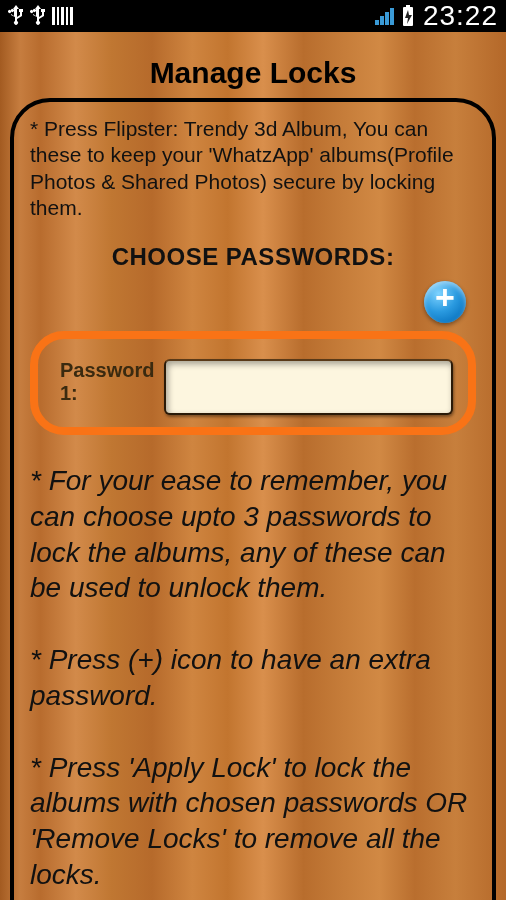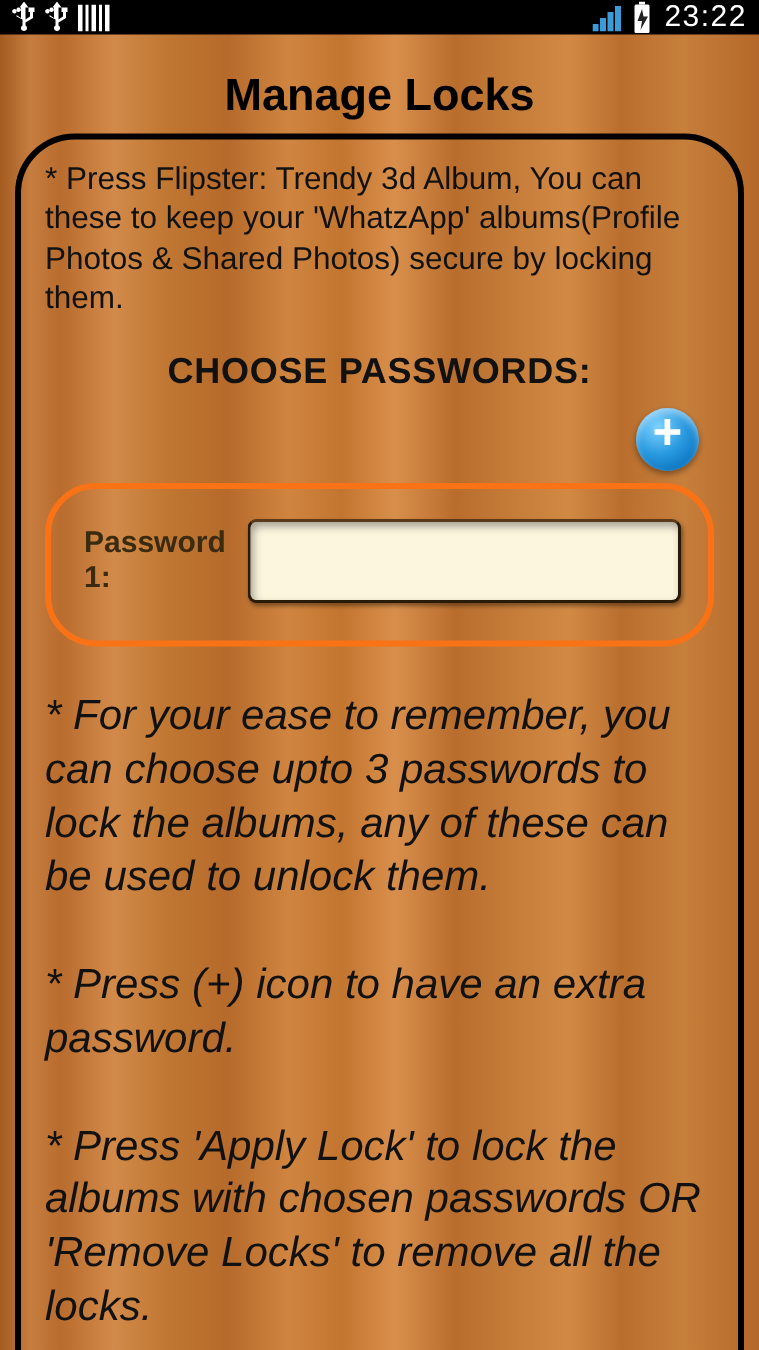--- a/index.html
+++ b/index.html
@@ -19,21 +19,21 @@
     background: #000;
     color: #fff;
     display: flex;
     align-items: center;
     padding: 0 8px;
     font-size: 14px;
     font-weight: 400;
   }
   .status-left { display: flex; gap: 6px; align-items: center; }
   .status-right { margin-left: auto; display: flex; gap: 4px; align-items: center; font-size: 20px; }
-  .status-time { font-size: 20px; margin-left: 4px; letter-spacing: 1px; }
+  .status-time { font-size: 28px; margin-left: 4px; letter-spacing: 1px; }
   .status-icon { fill: #fff; }
   
   .content { flex: 1; padding: 6px 10px 10px 10px; display: flex; flex-direction: column; margin-top: 14px; }
   .page-title {
     font-size: 30px; font-weight: 700; text-align: center; color: #000;
     margin: 4px 0 8px 0;
   }
   .card {
     border: 4px solid #000;
     border-radius: 40px;
@@ -56,26 +56,26 @@
     border: none; color: #fff; font-size: 34px; font-weight: 700;
     line-height: 38px; text-align: center; cursor: pointer;
     box-shadow: 0 2px 4px rgba(0,0,0,.4), inset 0 3px 5px rgba(255,255,255,.5);
     position: relative;
   }
   .add-btn::before {
     content: "+"; position: absolute; top: -3px; left: 0; right: 0;
     font-weight: 900;
   }
   .pw-box {
-    border: 4px solid #f97316;
+    border: 8px solid #f97316;
     border-radius: 34px;
-    padding: 20px 18px 25px 22px;
+    padding: 20px 18px 12px 22px;
     margin-top: 8px;
     display: flex;
-    align-items: center;
+    align-items: flex-start;
     gap: 10px;
   }
   .pw-label { font-size: 20px; font-weight: 700; color: #3a2a10; }
   .pw-input {
     flex: 1;
     height: 56px;
     background: #fdf6df;
     border: 2px solid #2a1a08;
     border-top-color: #5a3a18;
     border-radius: 6px;

